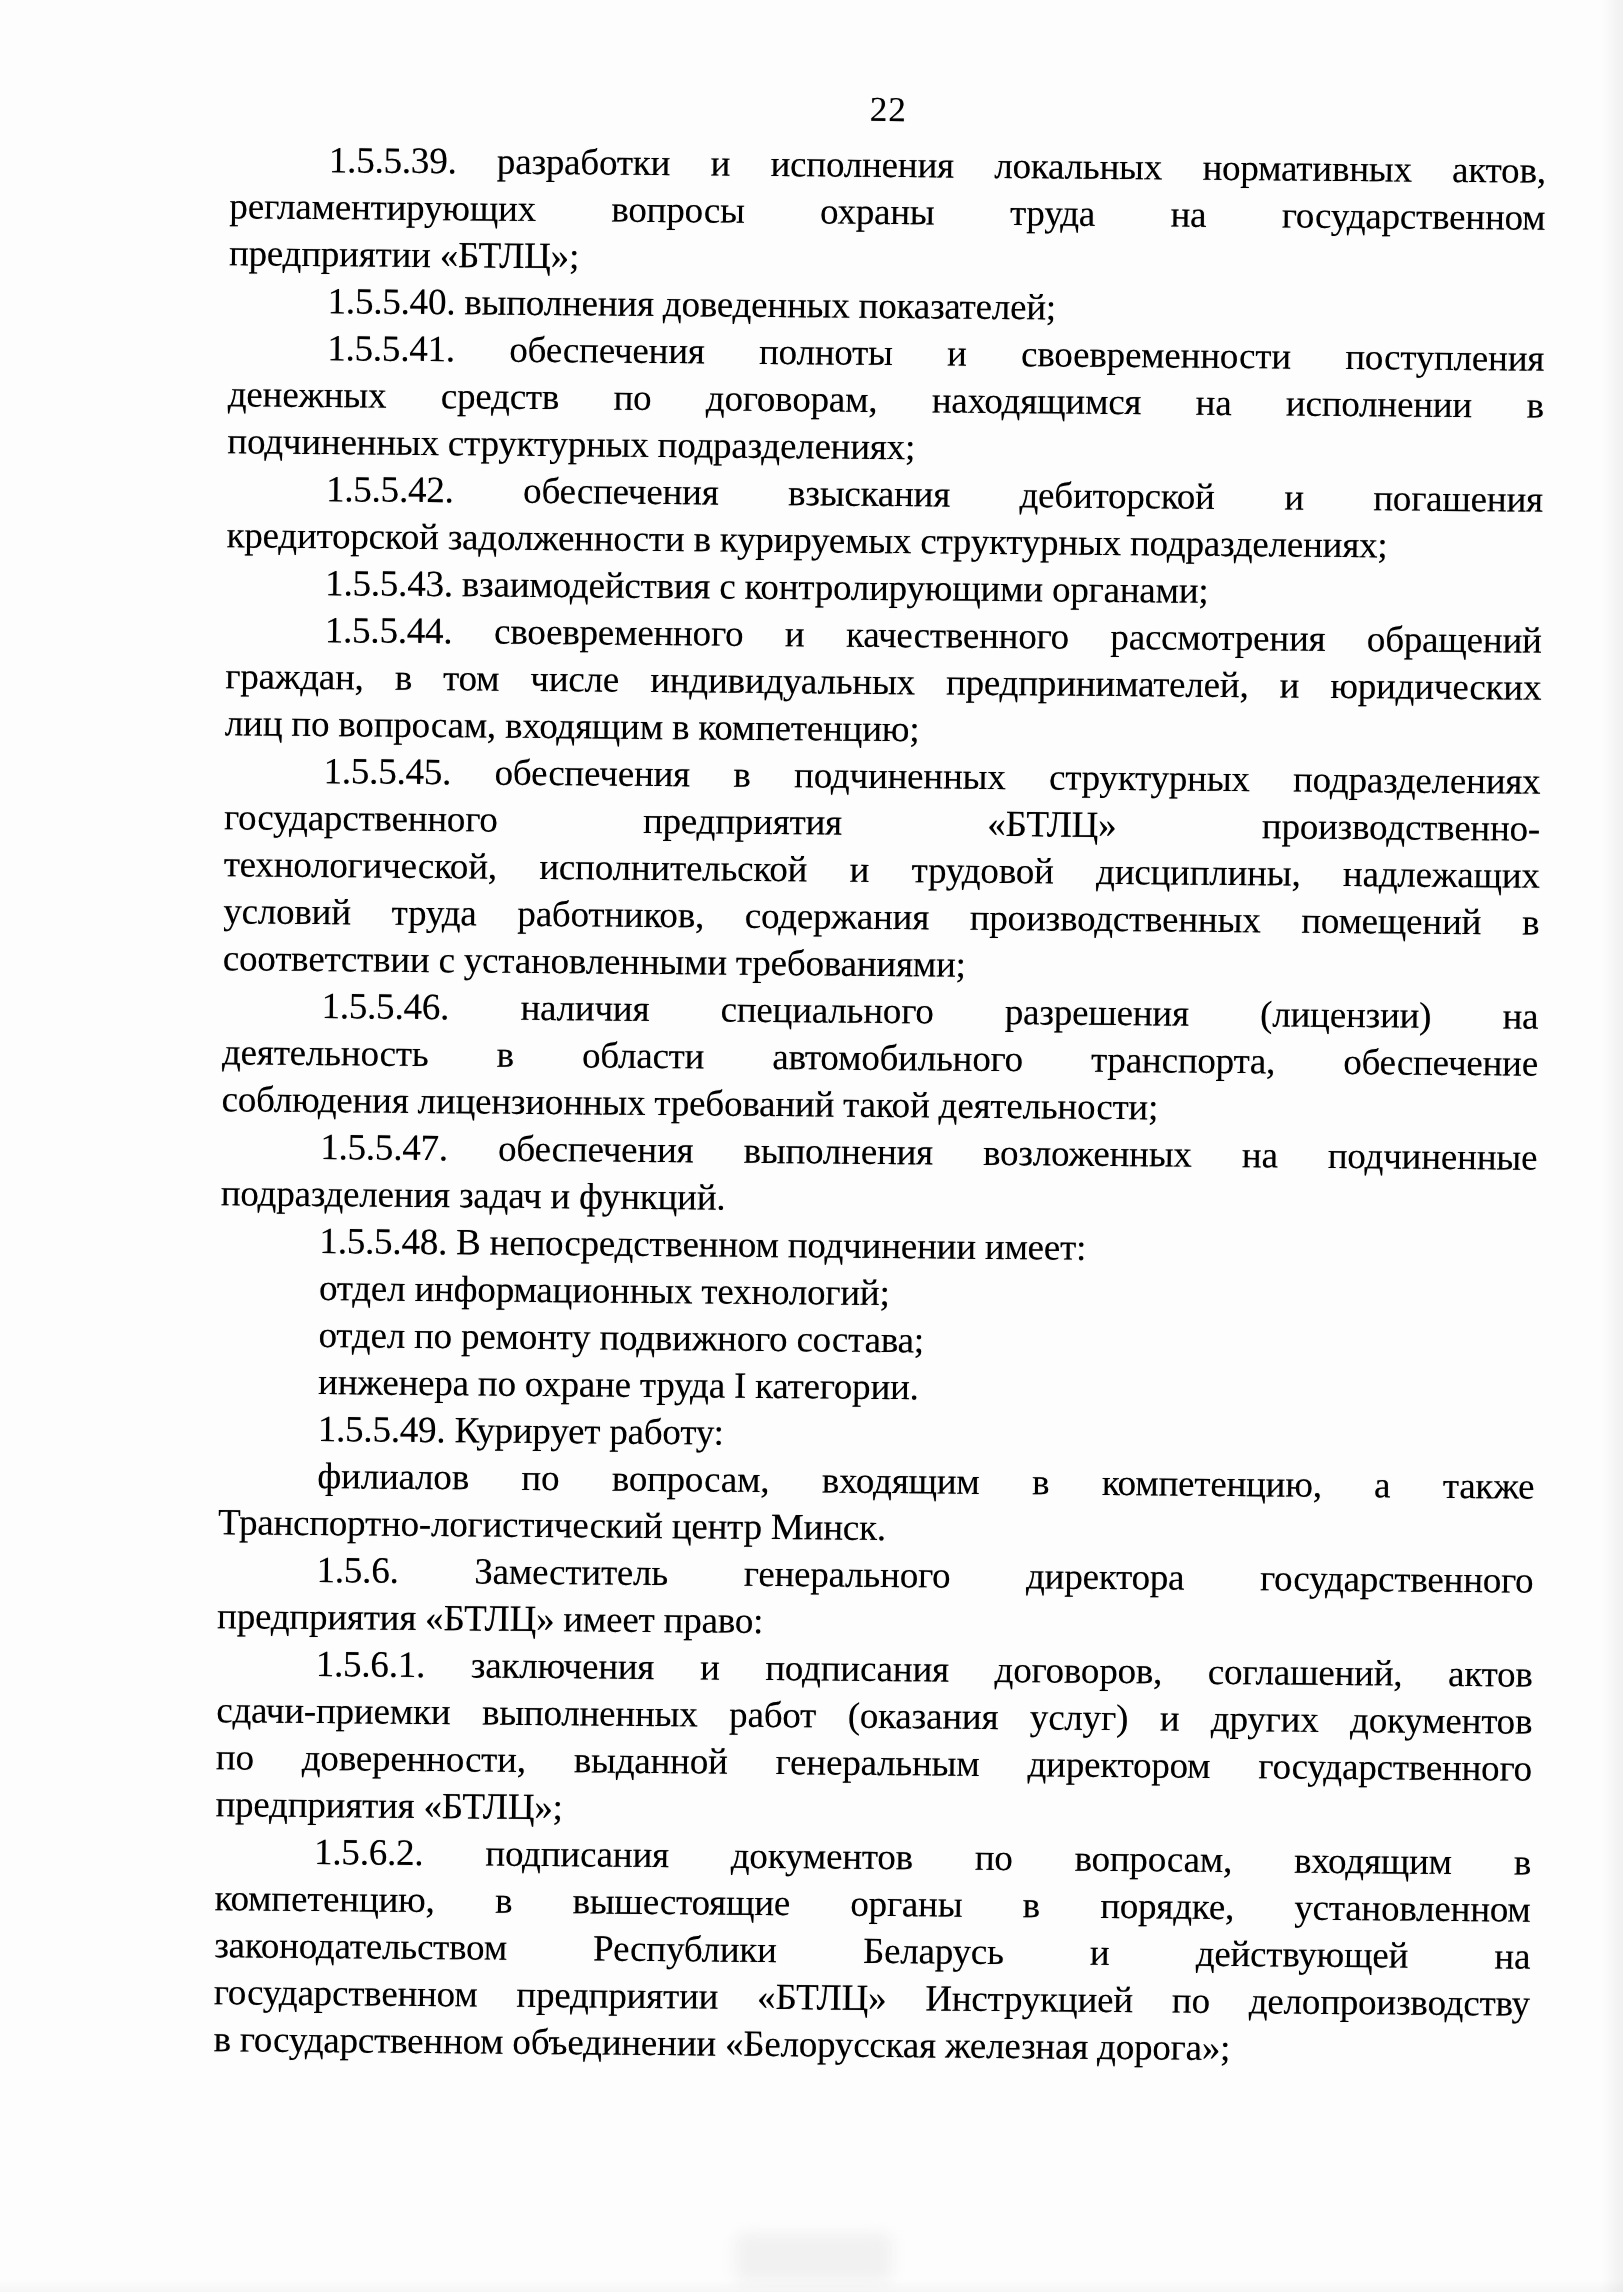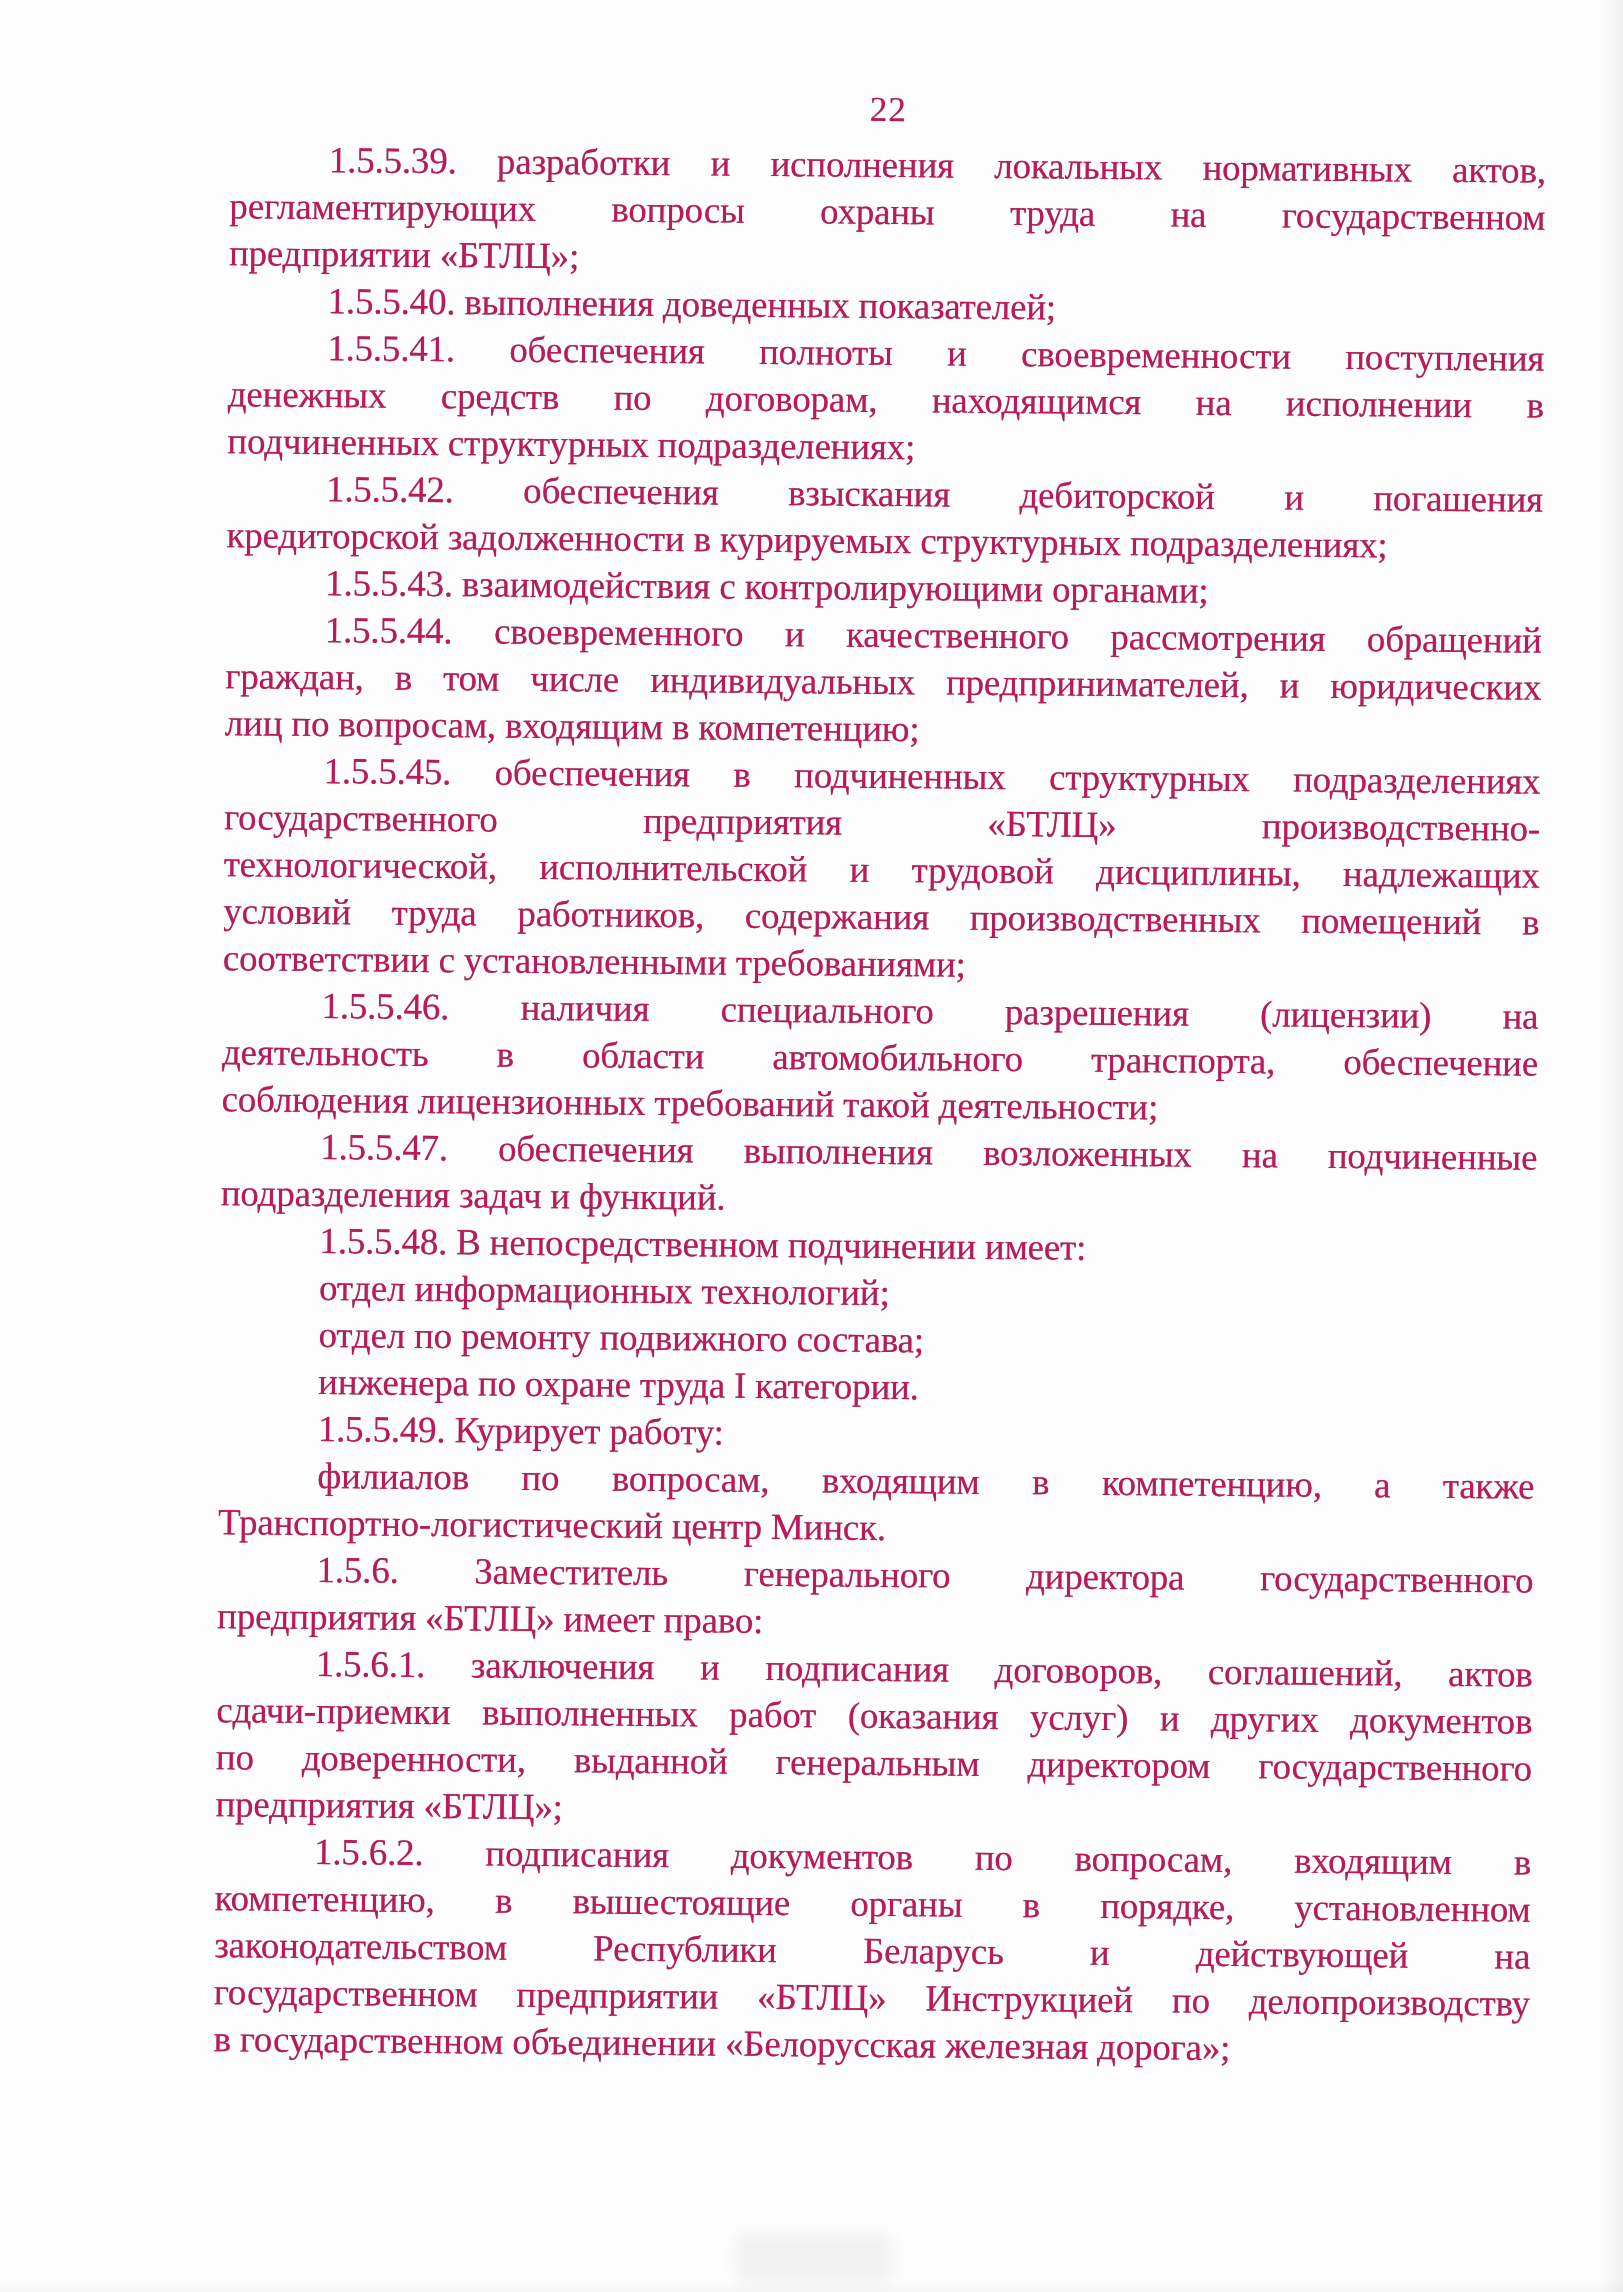--- a/index.html
+++ b/index.html
@@ -7,21 +7,21 @@
     padding: 0;
     background: #ffffff;
   }
   .page {
     position: relative;
     width: 1623px;
     height: 2293px;
     background: #fdfdfd;
     overflow: hidden;
     font-family: "Liberation Serif", "DejaVu Serif", serif;
-    color: #be185d;
+    color: #000000;
   }
   
   .content {
     position: absolute;
     left: 222px;
     top: 86px;
     width: 1316px;
     transform: rotate(0.5deg);
     transform-origin: 50% 980px;
     text-shadow: 0 0 0.7px rgba(23, 21, 19, 0.55); 

